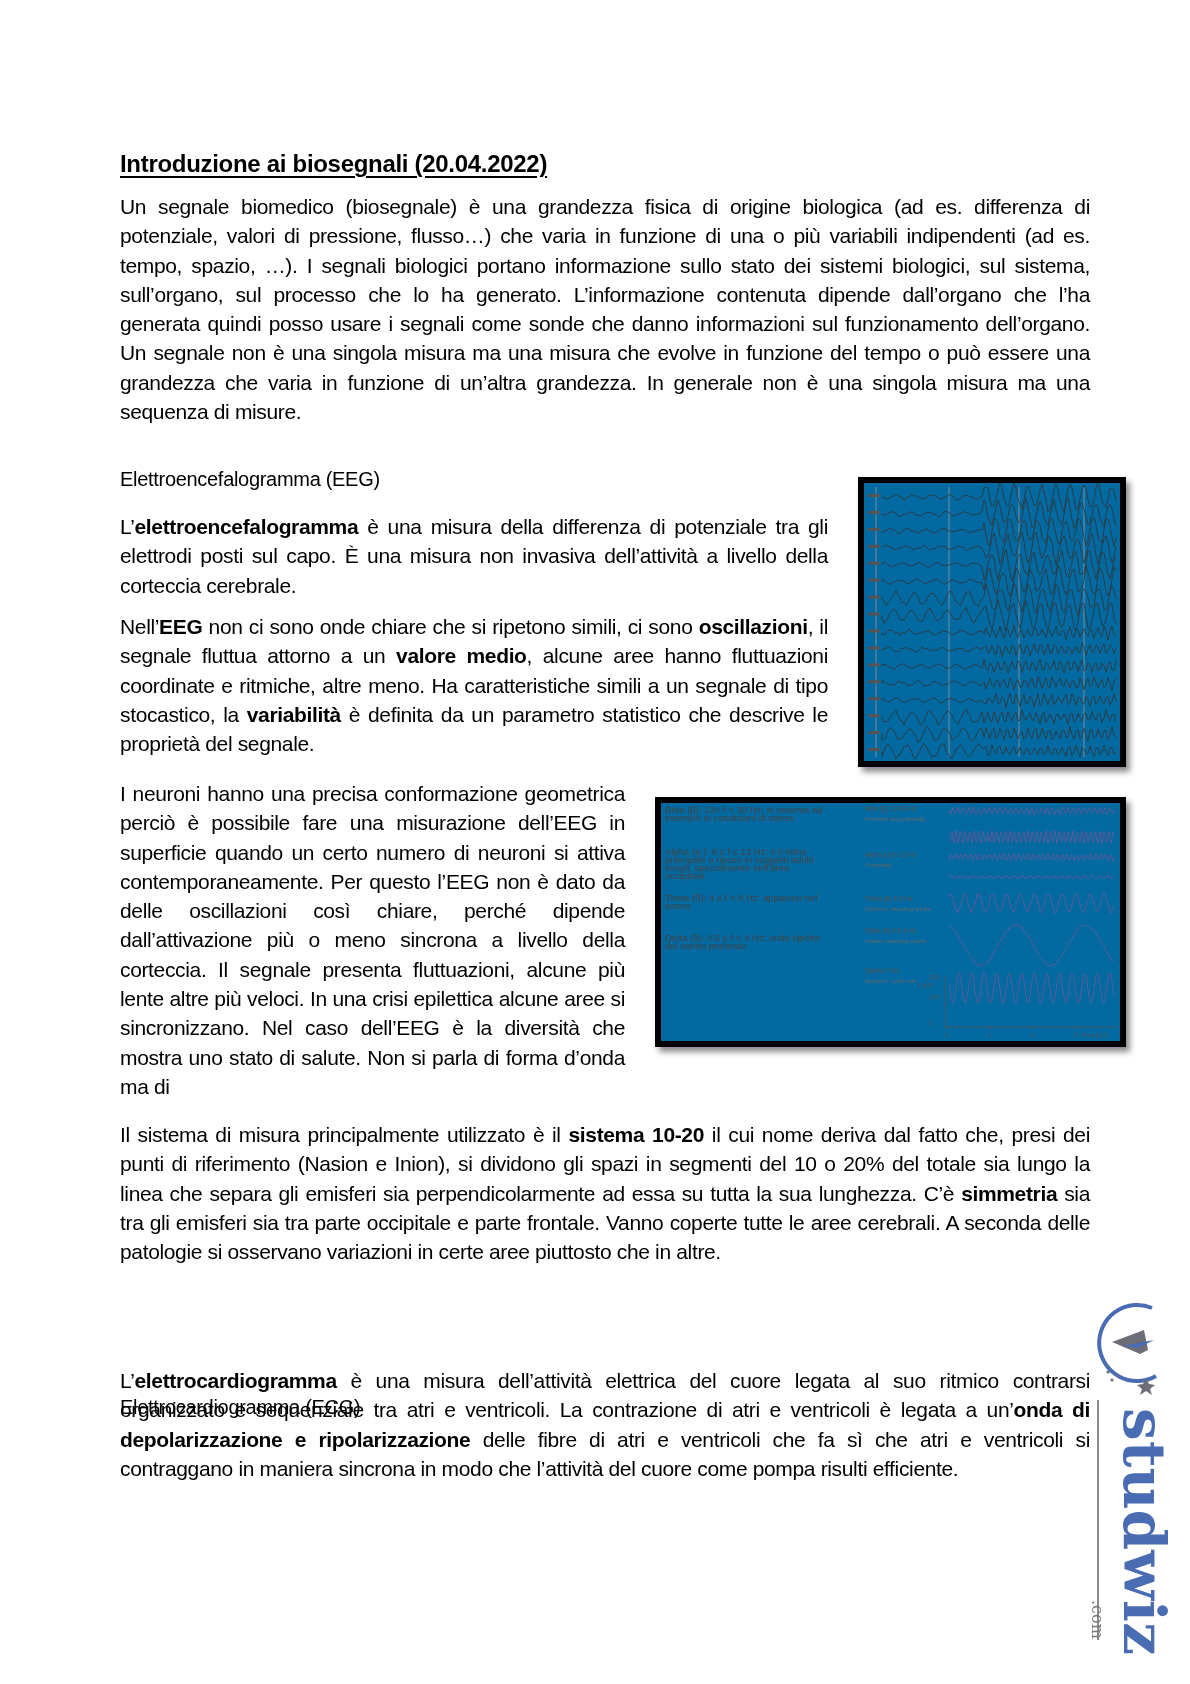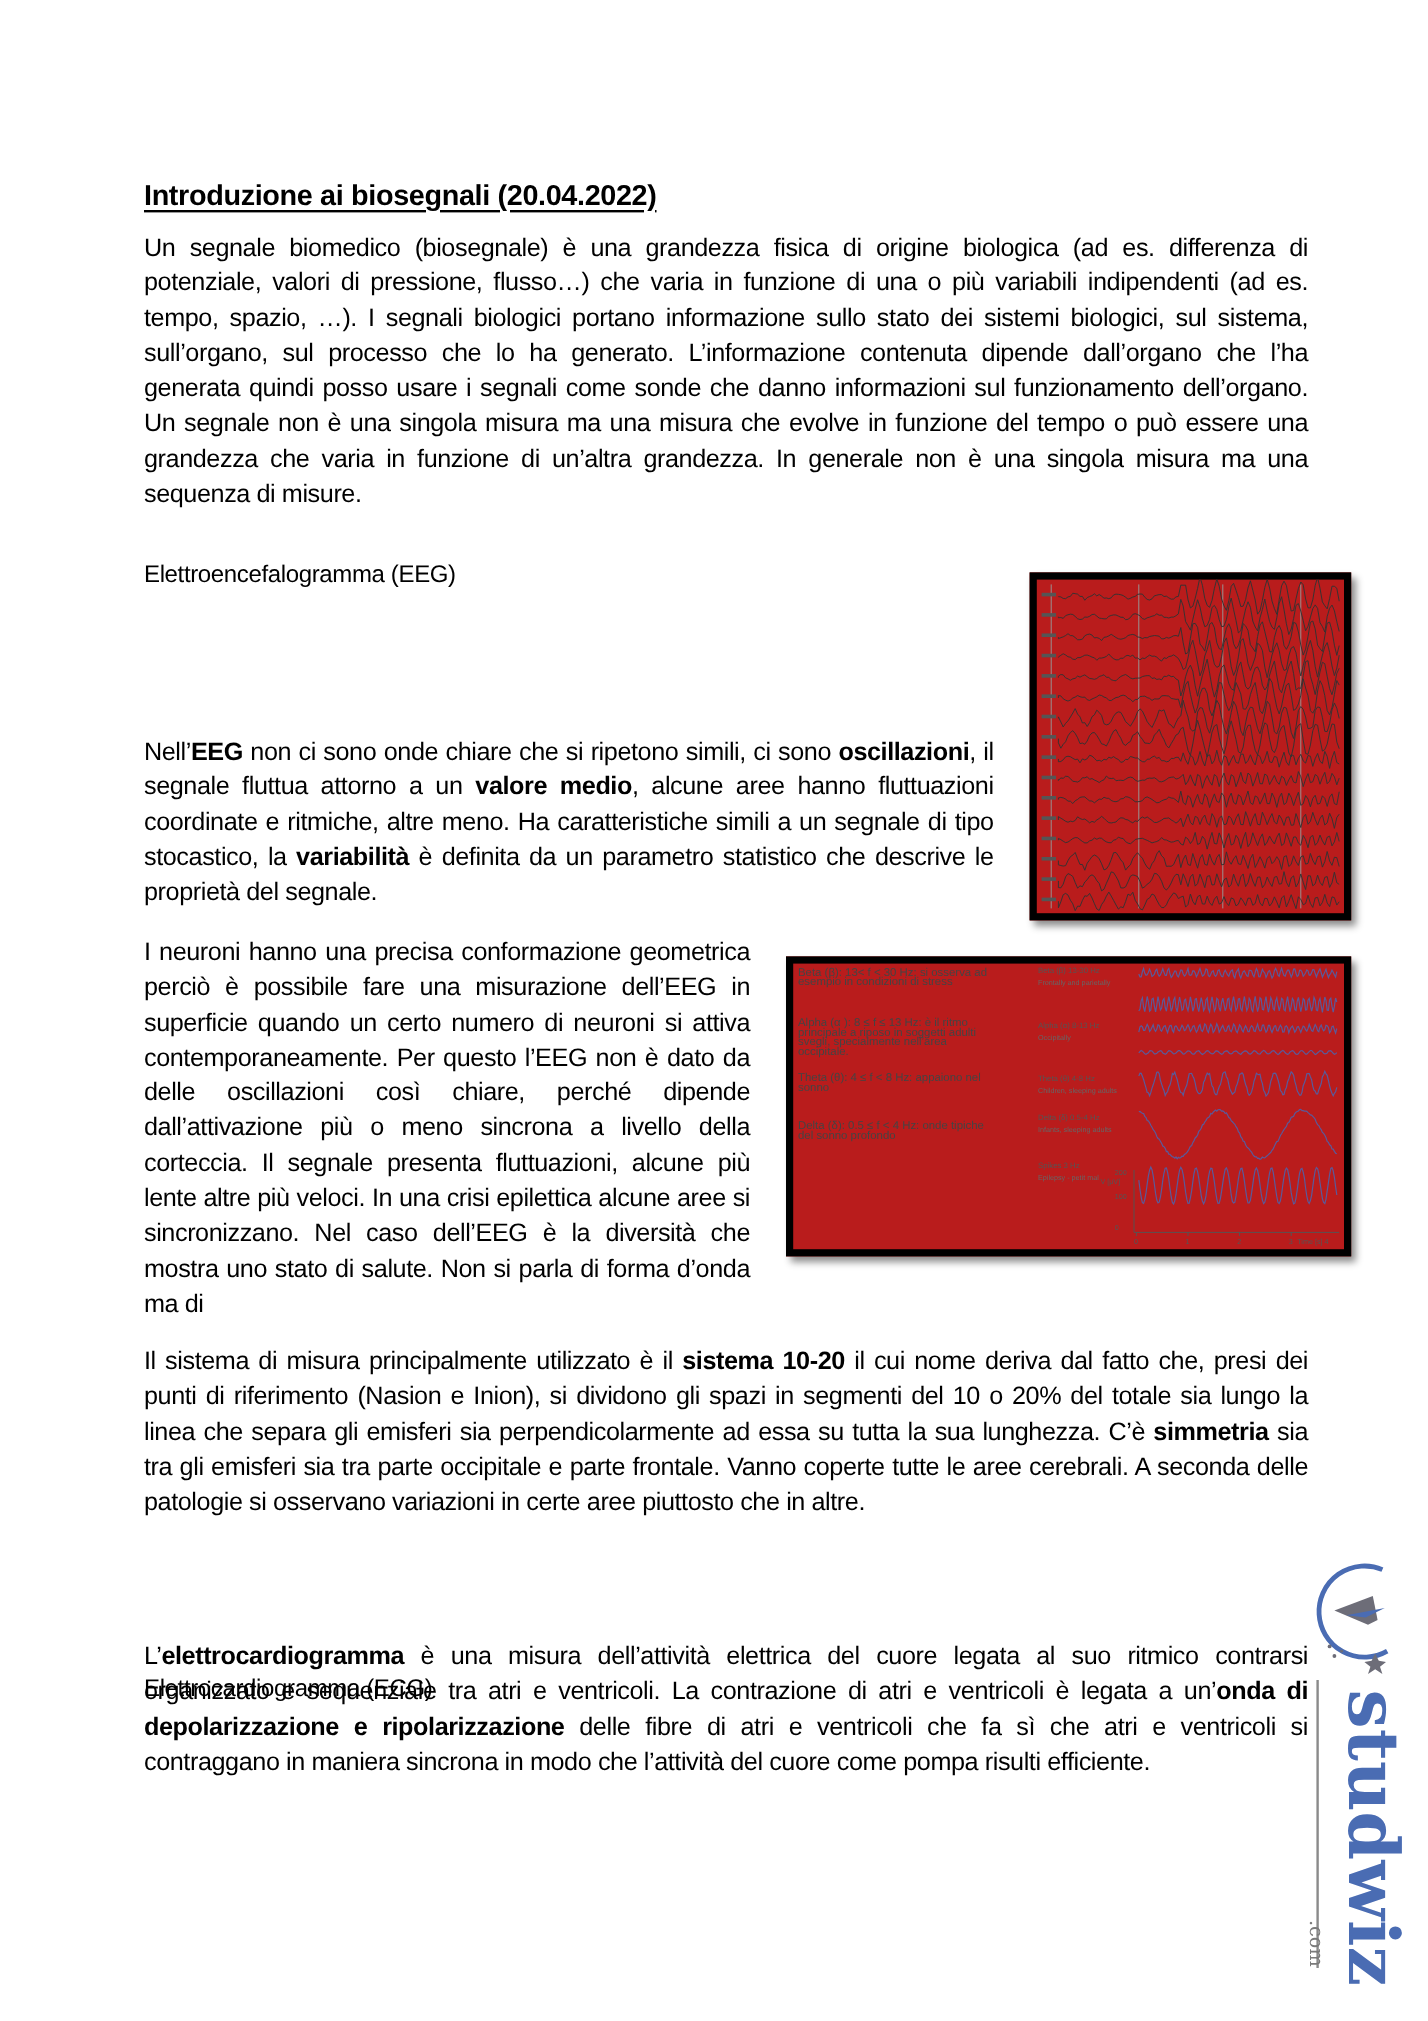--- a/index.html
+++ b/index.html
@@ -5,36 +5,37 @@
   html, body { margin: 0; padding: 0; background: #ffffff; }
   body { width: 1190px; height: 1684px; position: relative; overflow: hidden;
          font-family: "Liberation Sans", sans-serif; color: #000; }
   .page { position: absolute; left: 0; top: 0; width: 982px; height: 1684px; }
   .title { position: absolute; left: 120px; top: 150px; font-size: 24px; font-weight: bold;
            text-decoration: underline; text-underline-offset: 4px; letter-spacing: -0.3px; }
   .para { position: absolute; left: 120px; font-size: 21px; line-height: 29.3px; text-align: justify;
           letter-spacing: -0.35px; margin: 0; }
   .para b { font-weight: bold; }
   .heading { position: absolute; left: 120px; font-size: 20px; letter-spacing: -0.3px; }
-  .figure { position: absolute; background: #b91c1c; border: 6px solid #000;
+  .figure { position: absolute; background: #0369a1; border: 6px solid #000;
             box-shadow: 4px 5px 6px rgba(0,0,0,0.45); box-sizing: border-box; text-align: right; }
   .figure svg { display: block; }
   .logo { position: absolute; left: 1082px; top: 1300px; width: 100px; height: 360px; }
 </style>
 </head>
 <body>
 
 <div class="page">
 
   <div class="title">Introduzione ai biosegnali (20.04.2022)</div>
 
   <p class="para" id="intro" style="top:192px; width:970px;">Un segnale biomedico (biosegnale) è una grandezza fisica di origine biologica (ad es. differenza di potenziale, valori di pressione, flusso…) che varia in funzione di una o più variabili indipendenti (ad es. tempo, spazio, …). I segnali biologici portano informazione sullo stato dei sistemi biologici, sul sistema, sull’organo, sul processo che lo ha generato. L’informazione contenuta dipende dall’organo che l’ha generata quindi posso usare i segnali come sonde che danno informazioni sul funzionamento dell’organo. Un segnale non è una singola misura ma una misura che evolve in funzione del tempo o può essere una grandezza che varia in funzione di un’altra grandezza. In generale non è una singola misura ma una sequenza di misure.</p>
 
   <div class="heading" style="top:468px;">Elettroencefalogramma (EEG)</div>
 
+  <p class="para" style="top:512px; width:708px;"><span>L’</span><b>elettroencefalogramma</b><span> è una misura della differenza di potenziale tra gli elettrodi posti sul capo. È una misura non invasiva dell’attività a livello della corteccia cerebrale.</span></p>
   <p class="para" style="top:612px; width:708px;"><span>Nell’</span><b>EEG</b><span> non ci sono onde chiare che si ripetono simili, ci sono </span><b>oscillazioni</b><span>, il segnale fluttua attorno a un </span><b>valore medio</b><span>, alcune aree hanno fluttuazioni coordinate e ritmiche, altre meno. Ha caratteristiche simili a un segnale di tipo stocastico, la </span><b>variabilità</b><span> è definita da un parametro statistico che descrive le proprietà del segnale.</span></p>
   <p class="para" style="top:779px; width:505px;"><span>I neuroni hanno una precisa conformazione geometrica perciò è possibile fare una misurazione dell’EEG in superficie quando un certo numero di neuroni si attiva contemporaneamente. Per questo l’EEG non è dato da delle oscillazioni così chiare, perché dipende dall’attivazione più o meno sincrona a livello della corteccia. Il segnale presenta fluttuazioni, alcune più lente altre più veloci. In una crisi epilettica alcune aree si sincronizzano. Nel caso dell’EEG è la diversità che mostra uno stato di salute. Non si parla di forma d’onda ma di</span></p>
   <p class="para" style="top:1120px; width:970px;"><span>Il sistema di misura principalmente utilizzato è il </span><b>sistema 10-20</b><span> il cui nome deriva dal fatto che, presi dei punti di riferimento (Nasion e Inion), si dividono gli spazi in segmenti del 10 o 20% del totale sia lungo la linea che separa gli emisferi sia perpendicolarmente ad essa su tutta la sua lunghezza. C’è </span><b>simmetria</b><span> sia tra gli emisferi sia tra parte occipitale e parte frontale. Vanno coperte tutte le aree cerebrali. A seconda delle patologie si osservano variazioni in certe aree piuttosto che in altre.</span></p>
 
   <div class="heading" style="top:1396px;">Elettrocardiogramma (ECG)</div>
 
   <p class="para" style="top:1366px; width:970px;"><span>L’</span><b>elettrocardiogramma</b><span> è una misura dell’attività elettrica del cuore legata al suo ritmico contrarsi organizzato e sequenziale tra atri e ventricoli. La contrazione di atri e ventricoli è legata a un’</span><b>onda di depolarizzazione e ripolarizzazione</b><span> delle fibre di atri e ventricoli che fa sì che atri e ventricoli si contraggano in maniera sincrona in modo che l’attività del cuore come pompa risulti efficiente.</span></p>
 
   <div class="figure" style="left:858px; top:477px; width:268px; height:290px;">
     <svg id="eeg-svg" width="256" height="278">

